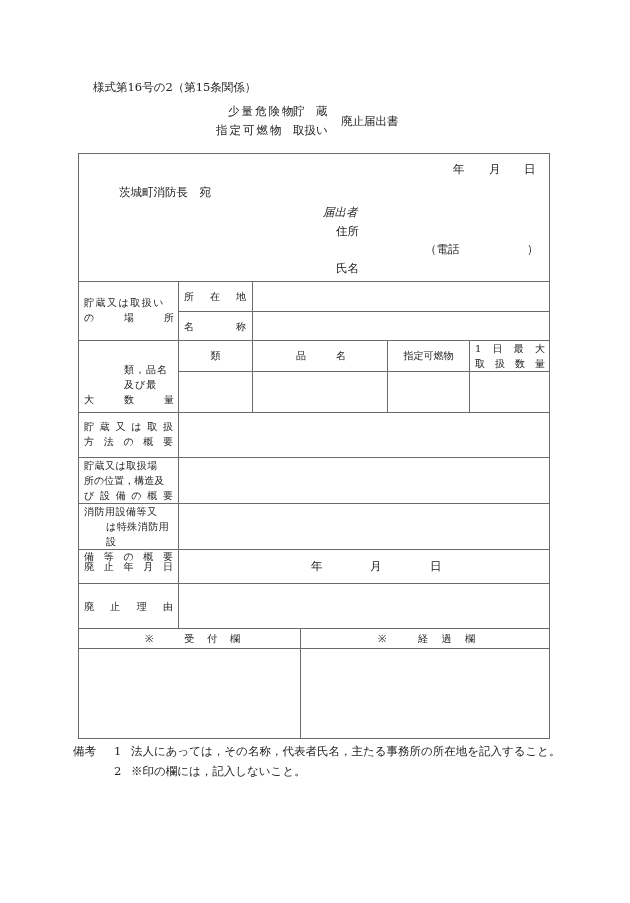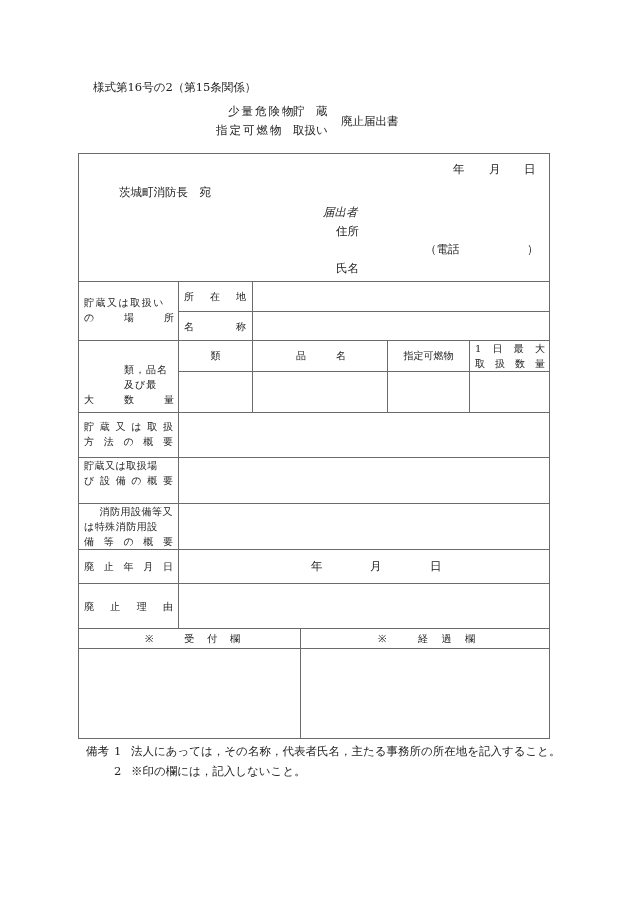--- a/index.html
+++ b/index.html
@@ -138,36 +138,37 @@
       <span>概</span>
       <span>要</span>
     </div>
   </div>
   <div class="field" style="left:179px; top:413px; width:370px; height:44px;"></div>
 </div>
 
 <div>
   <div class="lbl" style="left:84px; top:458px; width:89px;">
     <div style="letter-spacing:0.5px;">貯蔵又は取扱場</div>
+    <div>所の位置，構造及</div>
     <div class="jline">
       <span>び</span>
       <span>設</span>
       <span>備</span>
       <span>の</span>
       <span>概</span>
       <span>要</span>
     </div>
   </div>
   <div class="field" style="left:179px; top:458px; width:370px; height:45px;"></div>
 </div>
 
 <div>
   <div class="lbl" style="left:84px; top:504px; width:89px;">
-    <div style="letter-spacing:0.5px;text-align:right;">消防用設備等又</div>
-    <div style="letter-spacing:0.5px;">は特殊消防用設</div>
+    <div style="letter-spacing:0.5px;">消防用設備等又</div>
+    <div style="letter-spacing:0.5px;margin-left:22px;">は特殊消防用設</div>
     <div class="jline">
       <span>備</span>
       <span>等</span>
       <span>の</span>
       <span>概</span>
       <span>要</span>
     </div>
   </div>
   <div class="field" style="left:179px; top:504px; width:370px; height:45px;"></div>
 </div>
@@ -207,18 +208,18 @@
     <span style="margin-right:18px;">※</span>
     <span>経</span>
     <span>過</span>
     <span>欄</span>
   </div>
   <div class="field" style="left:79px; top:649px; width:221px; height:89px;"></div>
   <div class="field" style="left:301px; top:649px; width:248px; height:89px;"></div>
 </div>
 
 <div>
-  <div class="abs" style="left:86px; top:744px;">備考</div>
+  <div class="abs" style="left:73px; top:744px;">備考</div>
   <div class="abs" style="left:114px; top:744px;">1</div>
   <div class="abs" style="left:131px; top:744px;">法人にあっては，その名称，代表者氏名，主たる事務所の所在地を記入すること。</div>
   <div class="abs" style="left:114px; top:764px;">2</div>
   <div class="abs" style="left:131px; top:764px;">※印の欄には，記入しないこと。</div>
 </div>
 
 </body></html>

